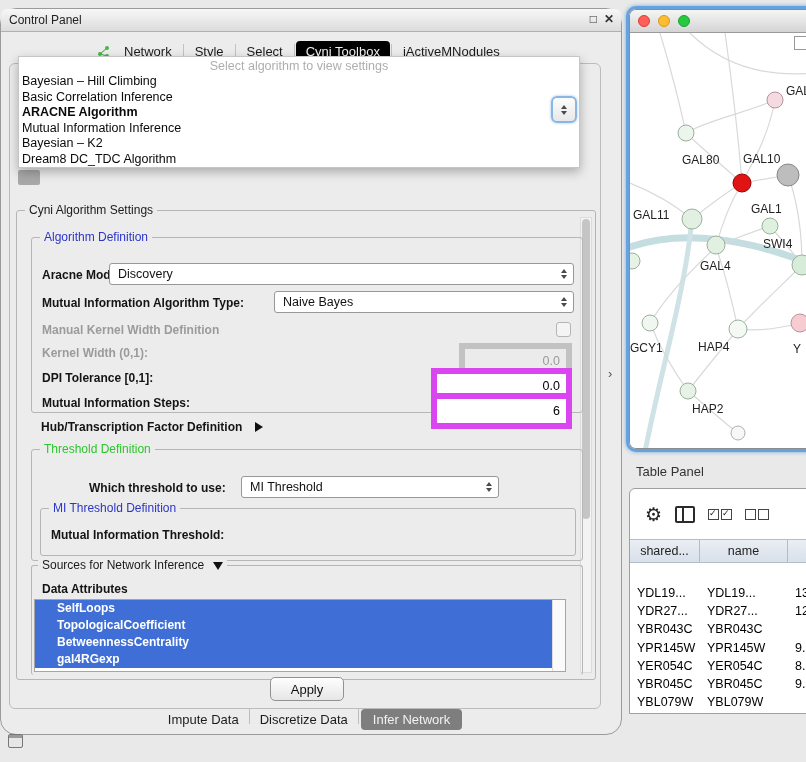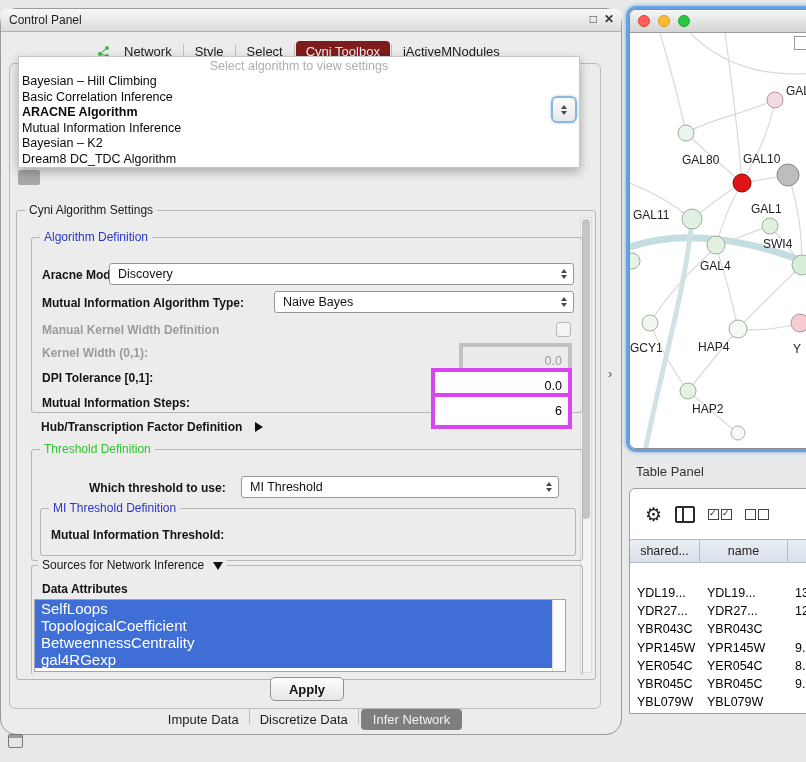--- a/index.html
+++ b/index.html
@@ -12,21 +12,21 @@
   .cp-titlebar{position:absolute;left:0;top:0;right:0;height:22px;
                background:linear-gradient(#f7f7f7,#dcdcdc);border-bottom:1px solid #b0b0b0;
                border-radius:6px 6px 0 0;display:flex;align-items:center;}
   .cp-title{font-size:12px;color:#222;padding-left:8px;}
   .cp-btn{position:absolute;top:3px;font-size:12px;color:#333;cursor:default;}
   .cp-btn.min{right:24px;}
   .cp-btn.close{right:7px;font-weight:bold;}
 
   .cp-tabs{position:absolute;top:30px;left:86px;height:24px;display:flex;align-items:center;font-size:13px;}
   .cp-tab{padding:3px 10px;display:flex;align-items:center;gap:14px;color:#1b1b1b;white-space:nowrap;}
-  .cp-tab.selected{background:#7f1d1d;color:#f0f0f0;border-radius:4px;}
+  .cp-tab.selected{background:#000000;color:#f0f0f0;border-radius:4px;}
   .tab-sep{width:1px;height:14px;background:#c2c2c2;margin:0 1px;}
 
   .cp-body{position:absolute;left:8px;top:54px;width:592px;height:646px;border:1px solid #bcbcbc;
            border-radius:6px;box-sizing:border-box;}
 
   
   .grp{position:absolute;border:1px solid #b6b6b6;border-radius:3px;box-sizing:border-box;}
   .grp-title{position:absolute;top:-8px;left:8px;background:#ececec;padding:0 4px;font-size:12px;
              color:#1a1a1a;white-space:nowrap;}
   .t-blue{color:#2b35c8;}
@@ -37,48 +37,48 @@
 
   .combo{position:absolute;height:22px;background:#fff;border:1px solid #979797;border-radius:3px;
          font-size:12.5px;display:flex;align-items:center;padding-left:8px;box-sizing:border-box;}
   .arrows{position:absolute;right:6px;top:50%;transform:translateY(-50%);display:flex;
           flex-direction:column;gap:2px;}
   .arr-up{width:0;height:0;border-left:3.5px solid transparent;border-right:3.5px solid transparent;
           border-bottom:4.5px solid #4a4a4a;}
   .arr-dn{width:0;height:0;border-left:3.5px solid transparent;border-right:3.5px solid transparent;
           border-top:4.5px solid #4a4a4a;}
 
-  .field{position:absolute;height:36px;background:#fff;border:4px solid #d946ef;font-size:12.5px;
+  .field{position:absolute;height:36px;background:#fff;border:6px solid #d946ef;font-size:12.5px;
          display:flex;align-items:center;justify-content:flex-end;padding-right:6px;
          box-sizing:border-box;color:#000;}
   .field.dis{background:#ebebeb;border-color:#c2c2c2;color:#9b9b9b;}
 
   .checkbox{position:absolute;width:13px;height:13px;border:1px solid #b5b5b5;border-radius:3px;
             background:#f4f4f4;}
 
   .tri-right{display:inline-block;width:0;height:0;border-top:5px solid transparent;
              border-bottom:5px solid transparent;border-left:8px solid #111;margin-left:8px;
              vertical-align:middle;}
   .tri-down{display:inline-block;width:0;height:0;border-left:5px solid transparent;
             border-right:5px solid transparent;border-top:8px solid #111;margin-left:6px;
             vertical-align:middle;}
 
   .vscroll{position:absolute;right:3px;top:6px;width:12px;height:456px;background:#f3f3f3;
            border:1px solid #dcdcdc;box-sizing:border-box;}
   .vthumb{position:absolute;left:1px;top:1px;width:8px;height:300px;background:#c5c5c5;border-radius:5px;}
 
   .attr-list{position:absolute;left:2px;top:33px;width:532px;height:73px;background:#fff;
              border:1px solid #a5a5a5;overflow:hidden;box-sizing:border-box;}
-  .attr-item{height:17px;line-height:17px;background:#3f6fd6;color:#fff;font-size:15px;
-             padding-left:6px;width:calc(100% - 13px);box-sizing:border-box;white-space:nowrap;overflow:hidden;}
+  .attr-item{height:17px;line-height:17px;background:#3f6fd6;color:#fff;font-size:12px;
+             padding-left:22px;width:calc(100% - 13px);box-sizing:border-box;white-space:nowrap;overflow:hidden;font-weight:bold;}
   .attr-scroll{position:absolute;right:0;top:0;bottom:0;width:12px;background:#fafafa;border-left:1px solid #ddd;}
 
   .apply-btn{position:absolute;left:260px;top:613px;width:72px;height:22px;border:1px solid #929292;
              border-radius:5px;background:linear-gradient(#fefefe,#e6e6e6);display:flex;
-             align-items:center;justify-content:center;font-size:13px;color:#111;font-weight:bold;}
+             align-items:center;justify-content:center;font-size:13px;color:#111;}
 
   .bottom-tabs{position:absolute;left:0;right:0;top:700px;height:26px;display:flex;align-items:flex-start;
                justify-content:center;font-size:13px;}
   .btab{padding:3px 8px;color:#1c1c1c;white-space:nowrap;}
   .btab.selected{background:#7e7e7e;color:#f2f2f2;border-radius:4px;padding:3px 12px;}
   .bsep{width:1px;height:15px;background:#bdbdbd;margin:0 2px;}
 
   
   .algo-popup{position:absolute;left:18px;top:56px;width:562px;height:112px;background:#fff;
               border:1px solid #c6c6c6;box-shadow:0 4px 10px rgba(0,0,0,.28);z-index:50;
@@ -225,21 +225,21 @@
 
         <div style="position:absolute;left:24px;top:206px;">
           <span class="lbl" style="position:static;">Hub/Transcription Factor Definition</span>
           <span class="tri-right"></span>
         </div>
 
         <div class="grp" style="left:14px;top:238px;width:552px;height:112px;">
           <span class="grp-title t-green">Threshold Definition</span>
 
           <span class="lbl" style="left:57px;top:31px;">Which threshold to use:</span>
-          <div class="combo" style="left:209px;top:26px;width:318px;">
+          <div class="combo" style="left:209px;top:26px;width:258px;">
             <span>MI Threshold</span>
             <span class="arrows">
               <span class="arr-up"></span>
                 <span class="arr-dn"></span>
             </span>
           </div>
 
           <div class="grp" style="left:8px;top:58px;width:536px;height:48px;">
             <span class="grp-title t-blue">MI Threshold Definition</span>
             <span class="lbl" style="left:10px;top:19px;">Mutual Information Threshold:</span>

